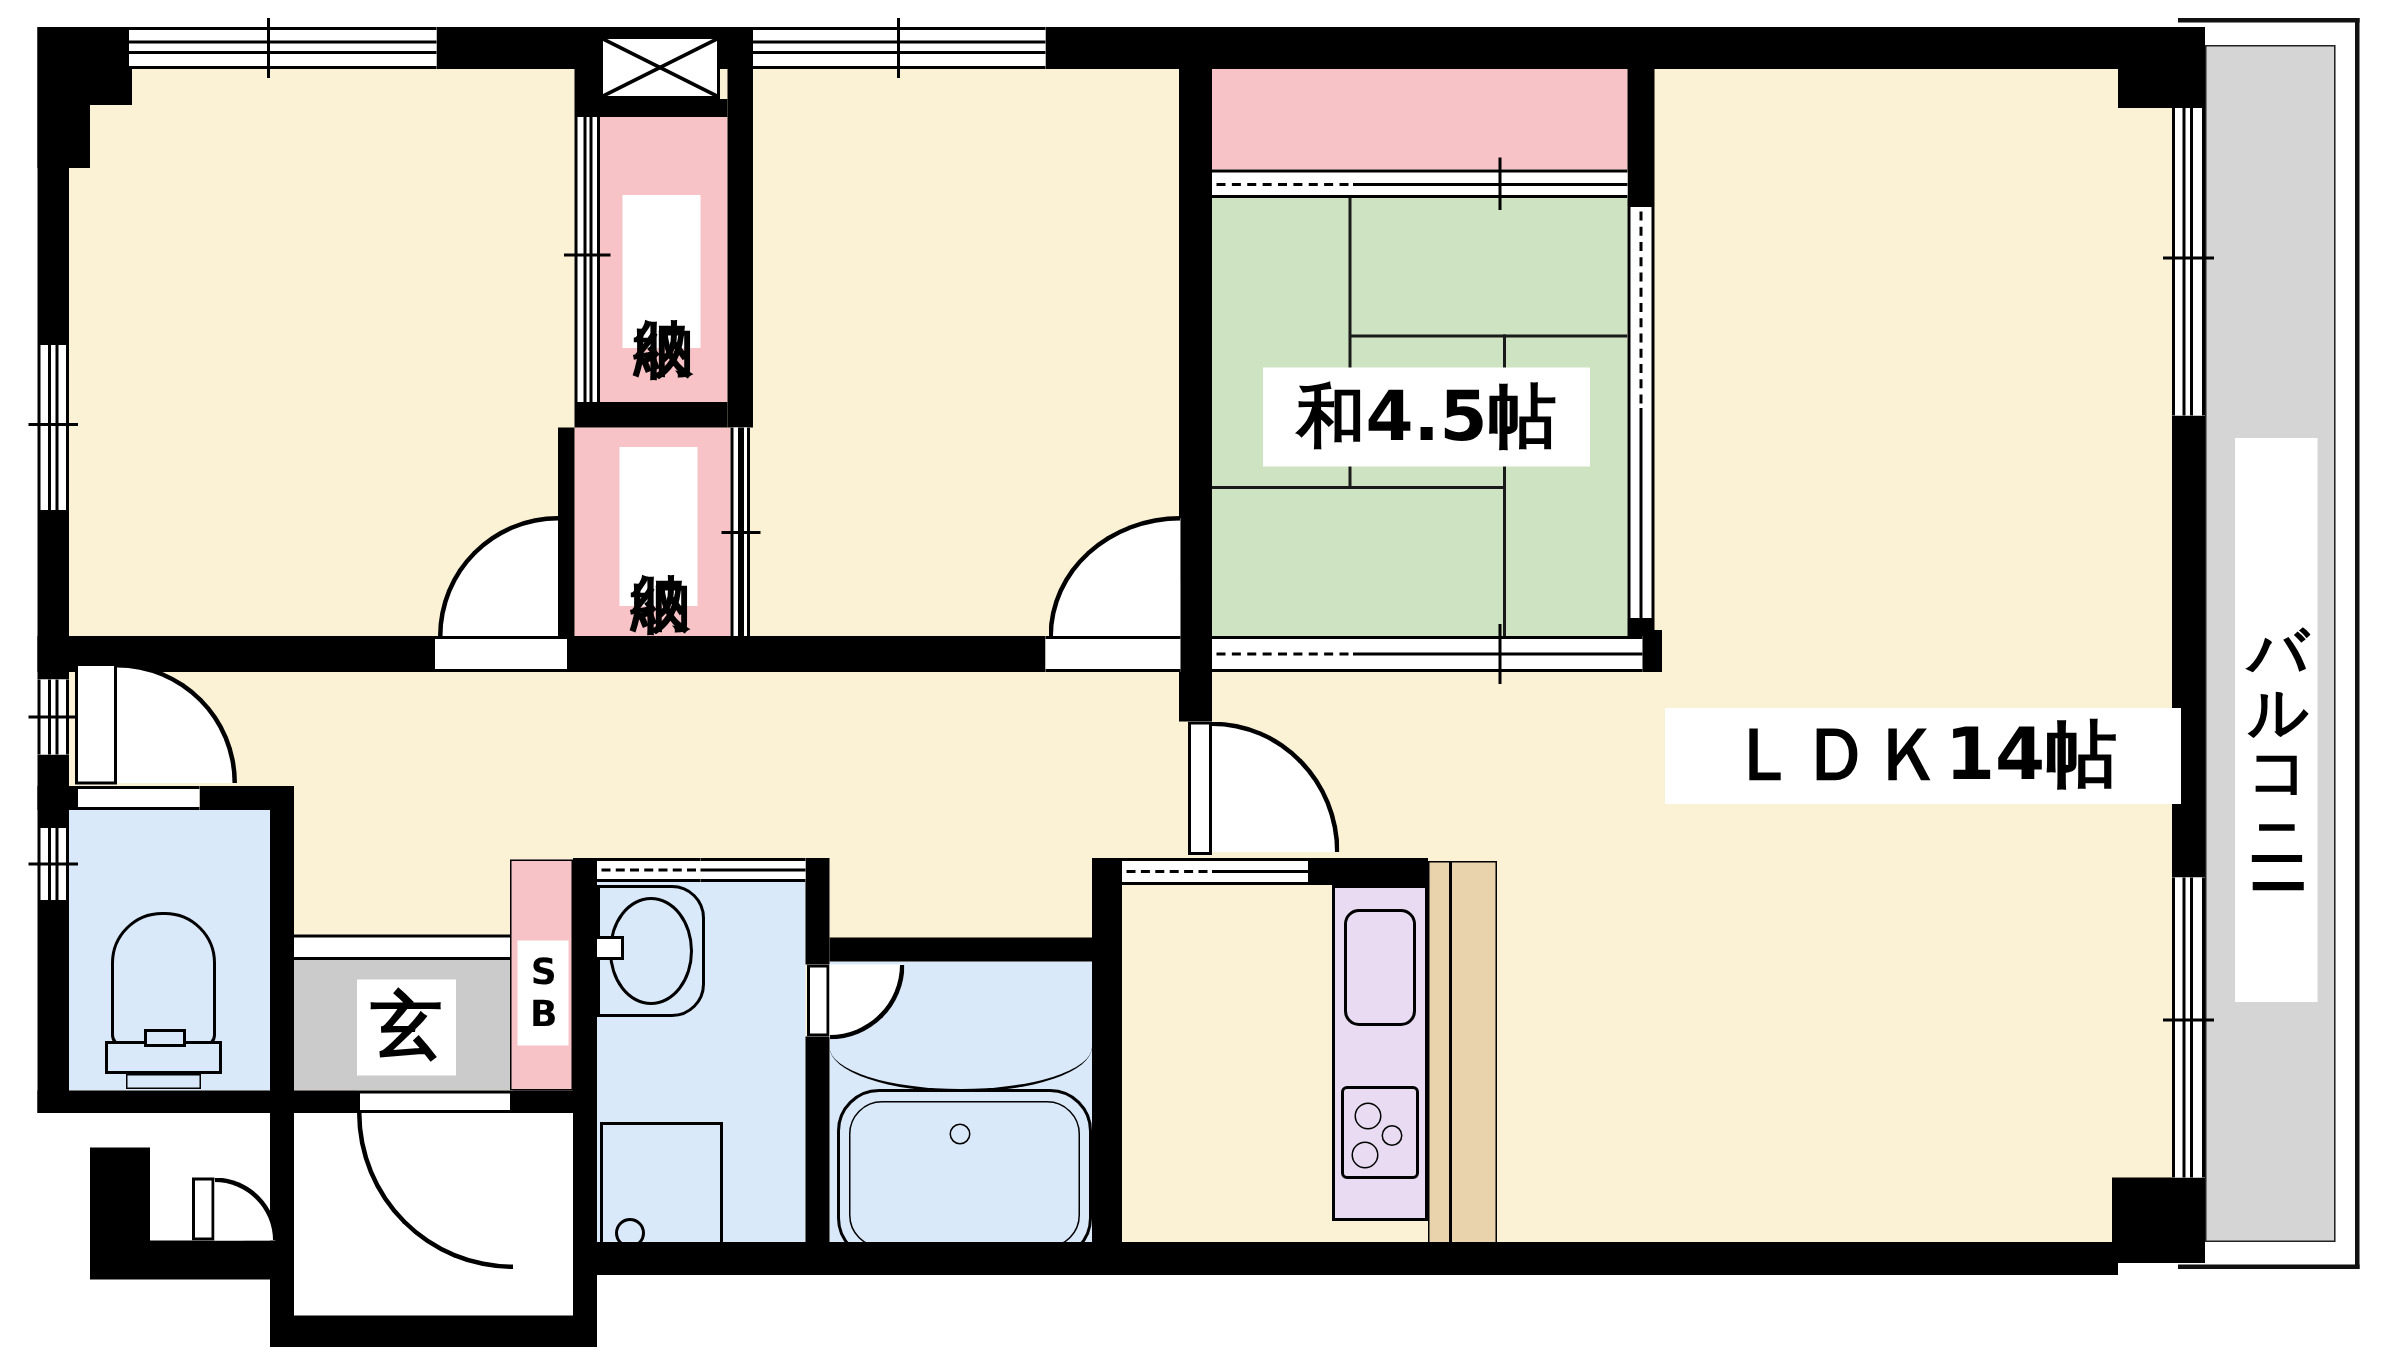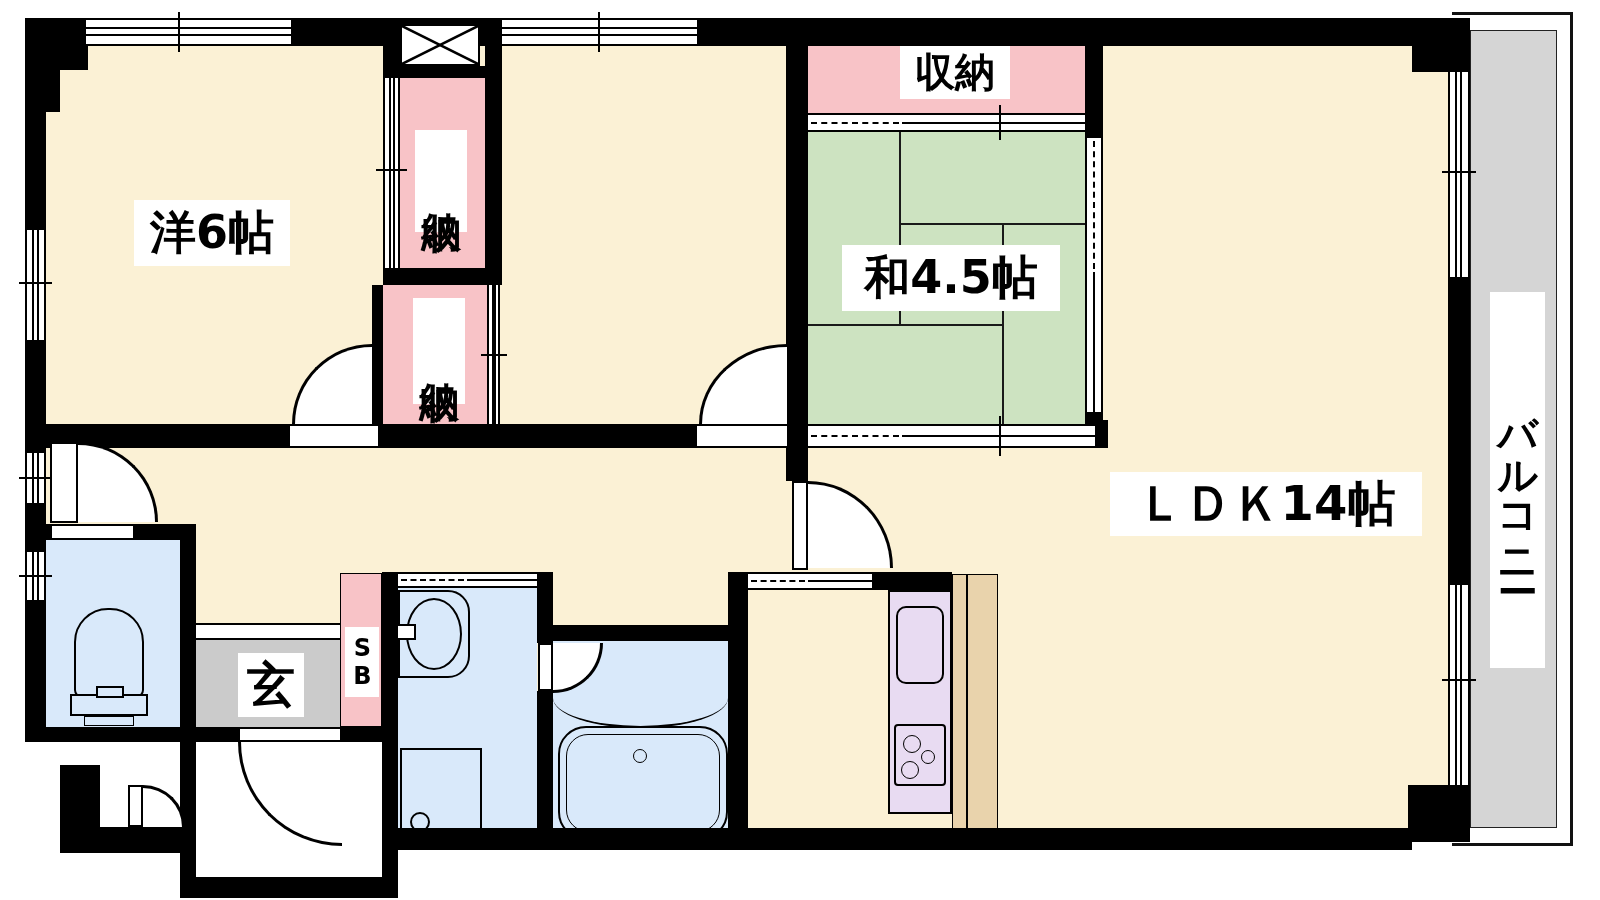--- a/index.html
+++ b/index.html
@@ -187,23 +187,21 @@
   <div class="el tick" style="left:19px;top:282px;width:33px;height:2px"></div>
   <div class="el tick" style="left:19px;top:477px;width:33px;height:2px"></div>
   <div class="el tick" style="left:19px;top:575px;width:33px;height:2px"></div>
   <div class="el tick" style="left:1442px;top:171px;width:34px;height:2px"></div>
   <div class="el tick" style="left:1442px;top:679px;width:34px;height:2px"></div>
   <div class="el tick" style="left:376px;top:169px;width:31px;height:2px"></div>
   <div class="el tick" style="left:481px;top:354px;width:26px;height:2px"></div>
   <div class="el tick" style="left:999px;top:105px;width:2px;height:35px"></div>
   <div class="el tick" style="left:999px;top:416px;width:2px;height:40px"></div>
 
-  <div class="el lbl" style="left:134px;top:200px;width:156px;height:66px;font-size:46px">洋6帖</div>
   <div class="el lbl" style="left:842px;top:245px;width:218px;height:66px;font-size:46px">和4.5帖</div>
-  <div class="el lbl" style="left:1110px;top:472px;width:312px;height:64px;font-size:48px">ＬＤＫ14帖</div>
-  <div class="el lbl" style="left:900px;top:46px;width:110px;height:53px;font-size:40px">収納</div>
+  <div class="el lbl" style="left:1110px;top:472px;width:344px;height:64px;font-size:48px">ＬＤＫ14帖</div>
   <div class="el lbl vert" style="left:415px;top:130px;width:52px;height:102px;font-size:40px">収納</div>
   <div class="el lbl vert" style="left:413px;top:298px;width:52px;height:106px;font-size:40px">収納</div>
   <div class="el lbl vert" style="left:1490px;top:292px;width:55px;height:376px;font-size:40px">バルコニー</div>
   <div class="el lbl" style="left:238px;top:653px;width:66px;height:64px;font-size:48px">玄</div>
   <div class="el lbl vert" style="left:345px;top:627px;width:34px;height:70px;font-size:24px">SB</div>
 
 </div>
 
 </body></html>

